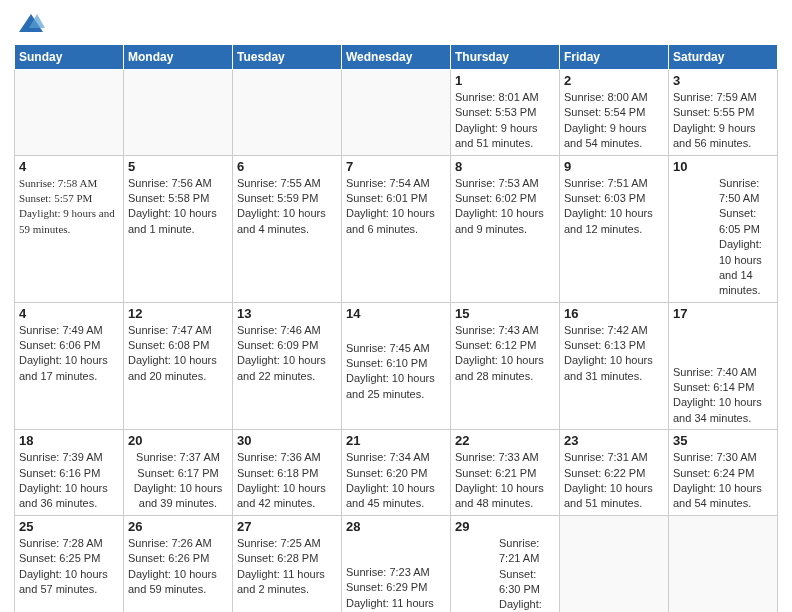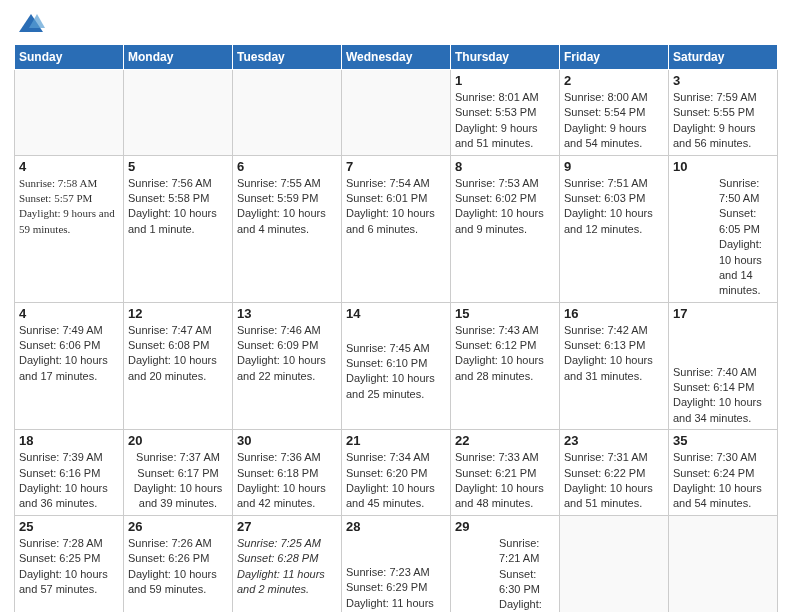--- a/index.html
+++ b/index.html
@@ -296,21 +296,21 @@
 Daylight: 10 hours and 57 minutes.</div>
           </td>
           <td>
             <span class="day-num">26</span>
             <div class="day-info" style="white-space: pre-line;">Sunrise: 7:26 AM
 Sunset: 6:26 PM
 Daylight: 10 hours and 59 minutes.</div>
           </td>
           <td>
             <span class="day-num">27</span>
-            <div class="day-info" style="white-space: pre-line; font-style: italic;">Sunrise: 7:25 AM
+            <div class="day-info" style="white-space: pre-line;">Sunrise: 7:25 AM
 Sunset: 6:28 PM
 Daylight: 11 hours and 2 minutes.</div>
           </td>
           <td>
             <span class="day-num">28</span>
             <div class="day-info" style="white-space: pre-line; margin-top: 31px;">Sunrise: 7:23 AM
 Sunset: 6:29 PM
 Daylight: 11 hours and 5 minutes.</div>
           </td>
           <td>

